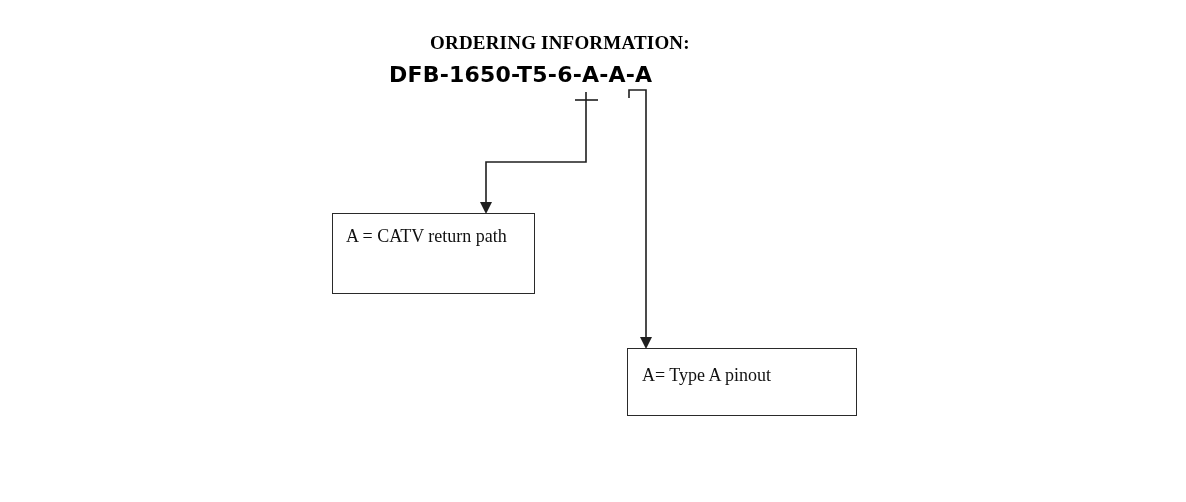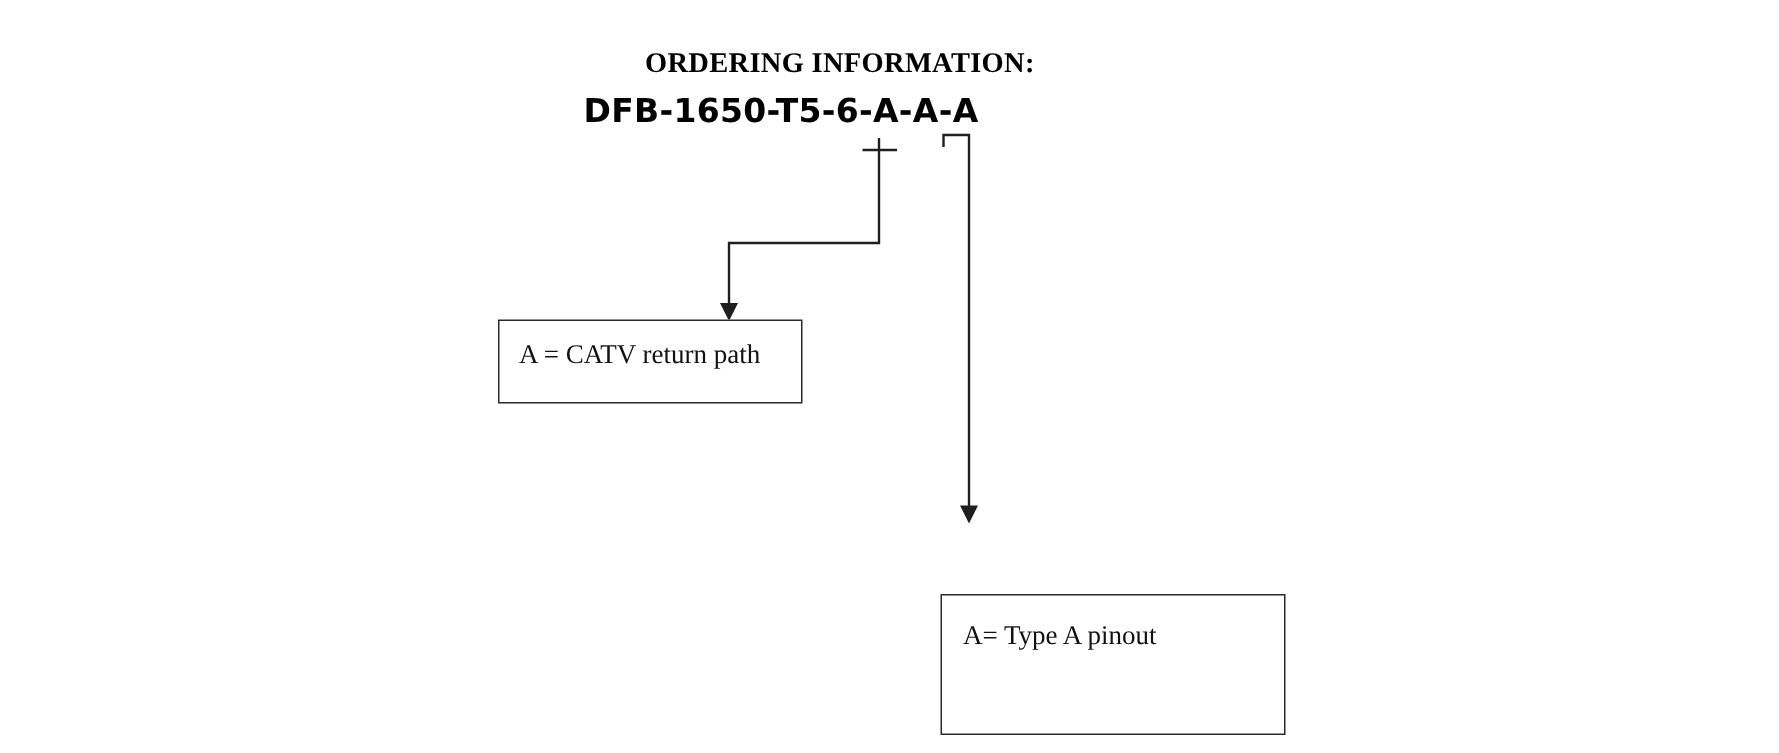--- a/index.html
+++ b/index.html
@@ -43,30 +43,29 @@
     box-sizing: border-box;
     font-family: "Liberation Serif", serif;
     font-size: 18px;
     line-height: 31px;
     color: #111111;
   }
   .box-catv {
     left: 332px;
     top: 213px;
     width: 203px;
-    height: 56px;
+    height: 81px;
     padding: 7px 14px 0 13px;
   }
   .box-pinout {
     left: 627px;
     top: 348px;
     width: 230px;
-    height: 94px;
+    height: 68px;
     padding: 11px 14px 0 14px;
-    margin-top: 48px;
   }
   svg.connectors {
     position: absolute;
     left: 0;
     top: 0;
     pointer-events: none;
   }
 </style>
 </head>
 <body>

